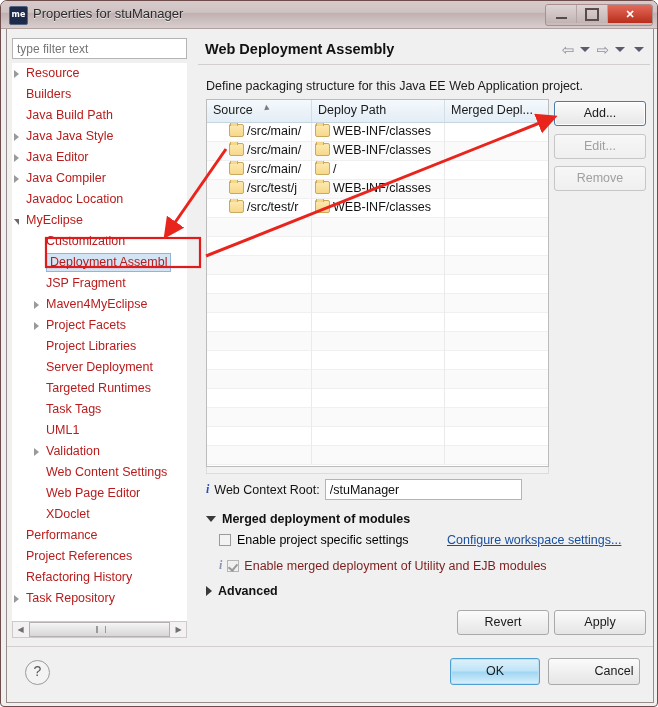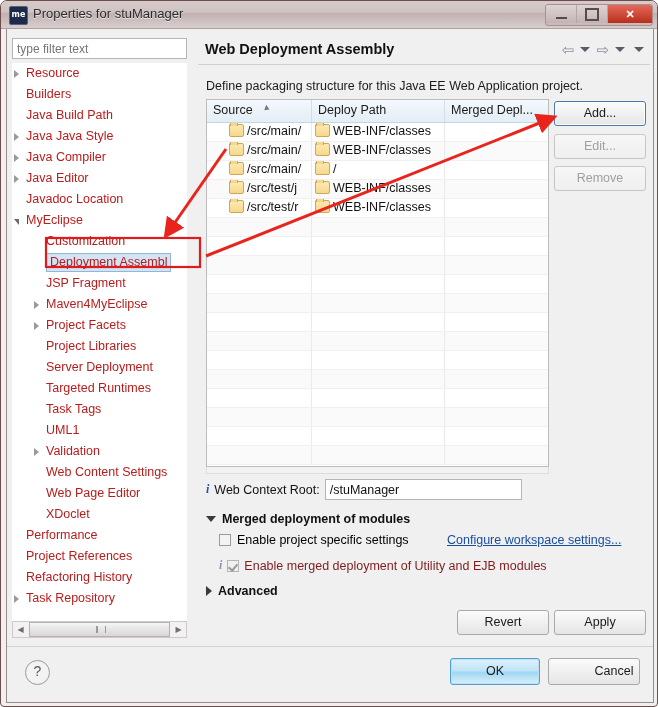--- a/index.html
+++ b/index.html
@@ -473,22 +473,22 @@
 
   <div class="frame-inner"></div>
 
   <input class="filter-box" type="text" placeholder="type filter text" style="">
 
   <div class="tree" id="tree-host">
       <div class="tree-item"><span class="arrow collapsed" style="left: 2px;"></span><span class="lbl" style="margin-left: 14px;">Resource</span></div>
       <div class="tree-item"><span class="lbl" style="margin-left: 14px;">Builders</span></div>
       <div class="tree-item"><span class="lbl" style="margin-left: 14px;">Java Build Path</span></div>
       <div class="tree-item"><span class="arrow collapsed" style="left: 2px;"></span><span class="lbl" style="margin-left: 14px;">Java Java Style</span></div>
+      <div class="tree-item"><span class="arrow collapsed" style="left: 2px;"></span><span class="lbl" style="margin-left: 14px;">Java Editor</span></div>
       <div class="tree-item"><span class="arrow collapsed" style="left: 2px;"></span><span class="lbl" style="margin-left: 14px;">Java Compiler</span></div>
-      <div class="tree-item"><span class="arrow collapsed" style="left: 2px;"></span><span class="lbl" style="margin-left: 14px;">Java Editor</span></div>
       <div class="tree-item"><span class="lbl" style="margin-left: 14px;">Javadoc Location</span></div>
       <div class="tree-item"><span class="arrow expanded" style="left: 2px;"></span><span class="lbl" style="margin-left: 14px;">MyEclipse</span></div>
       <div class="tree-item"><span class="lbl" style="margin-left: 34px;">Customization</span></div>
       <div class="tree-item sel-item"><span class="lbl" style="margin-left: 34px;">Deployment Assembl</span></div>
       <div class="tree-item"><span class="lbl" style="margin-left: 34px;">JSP Fragment</span></div>
       <div class="tree-item"><span class="arrow collapsed" style="left: 22px;"></span><span class="lbl" style="margin-left: 34px;">Maven4MyEclipse</span></div>
       <div class="tree-item"><span class="arrow collapsed" style="left: 22px;"></span><span class="lbl" style="margin-left: 34px;">Project Facets</span></div>
       <div class="tree-item"><span class="lbl" style="margin-left: 34px;">Project Libraries</span></div>
       <div class="tree-item"><span class="lbl" style="margin-left: 34px;">Server Deployment</span></div>
       <div class="tree-item"><span class="lbl" style="margin-left: 34px;">Targeted Runtimes</span></div>

